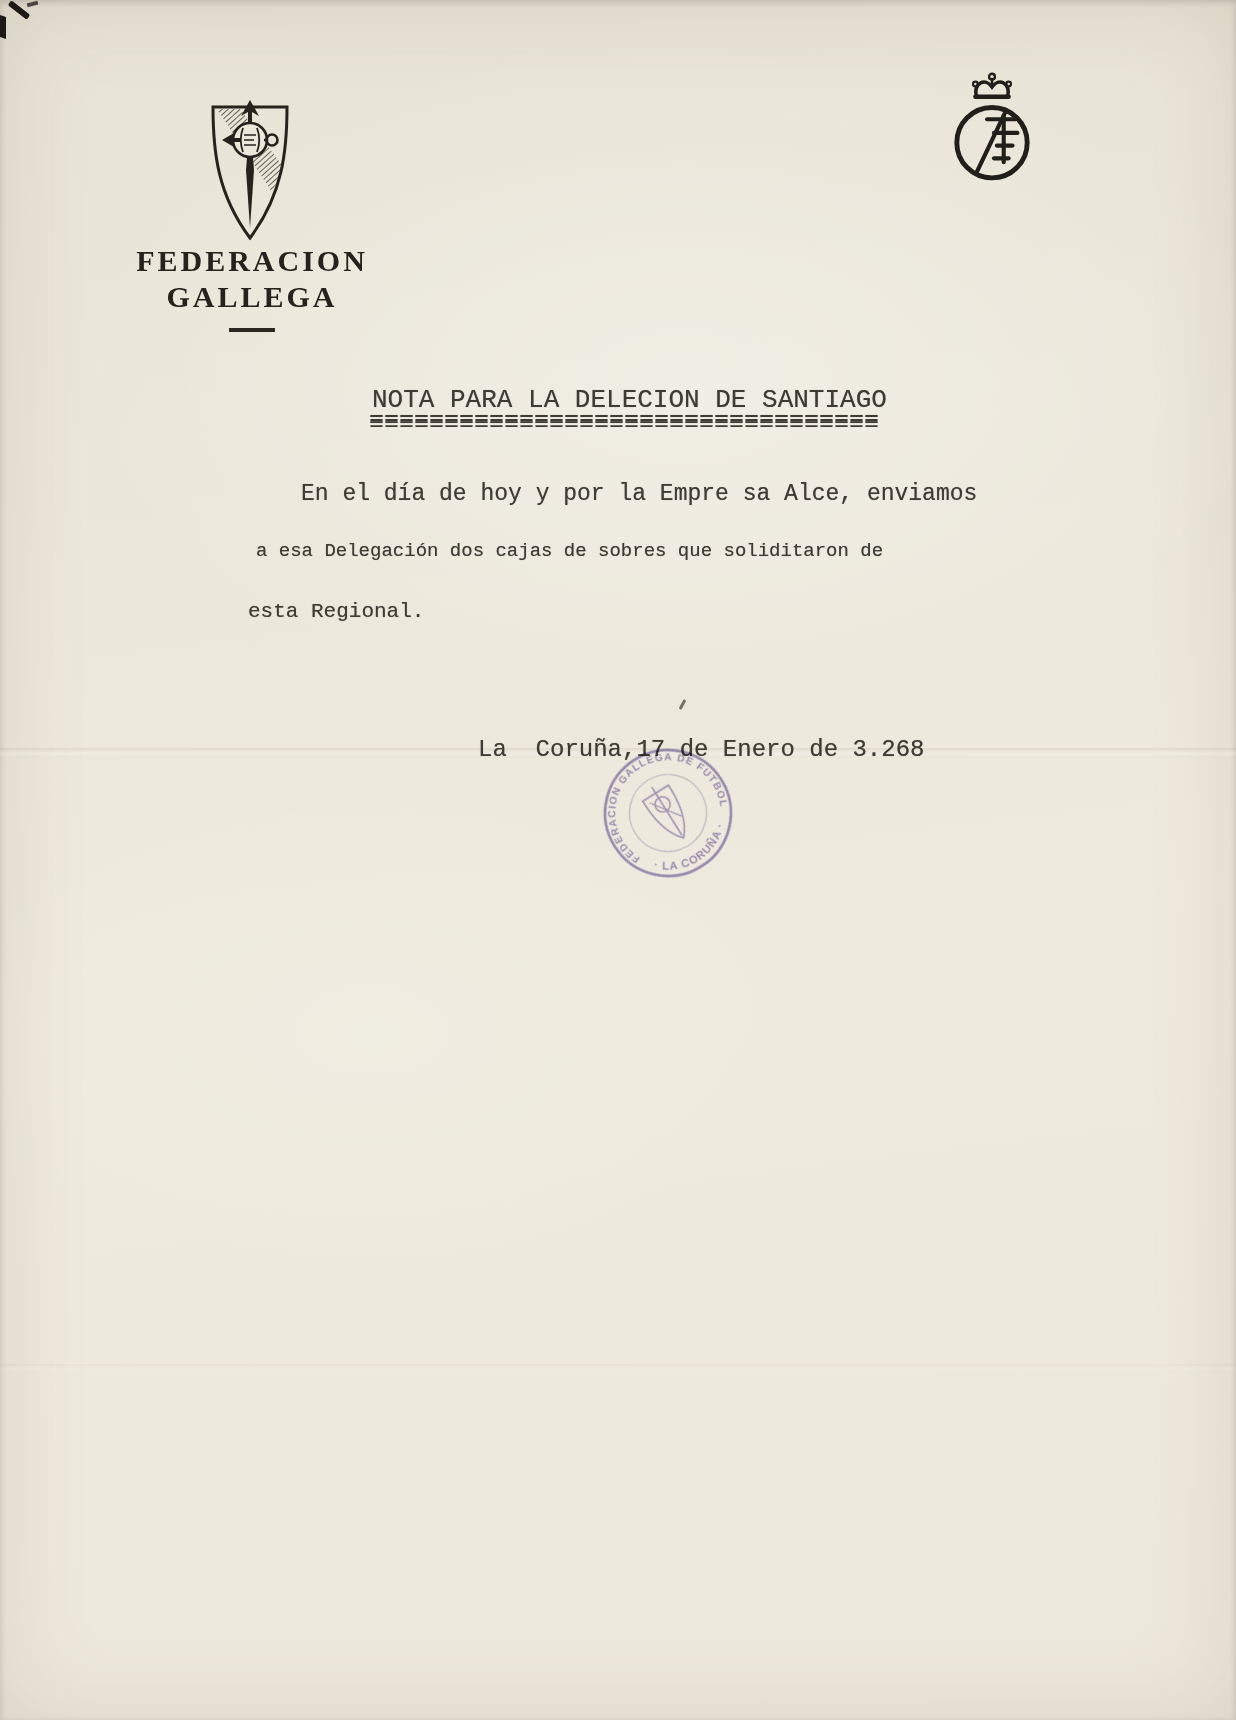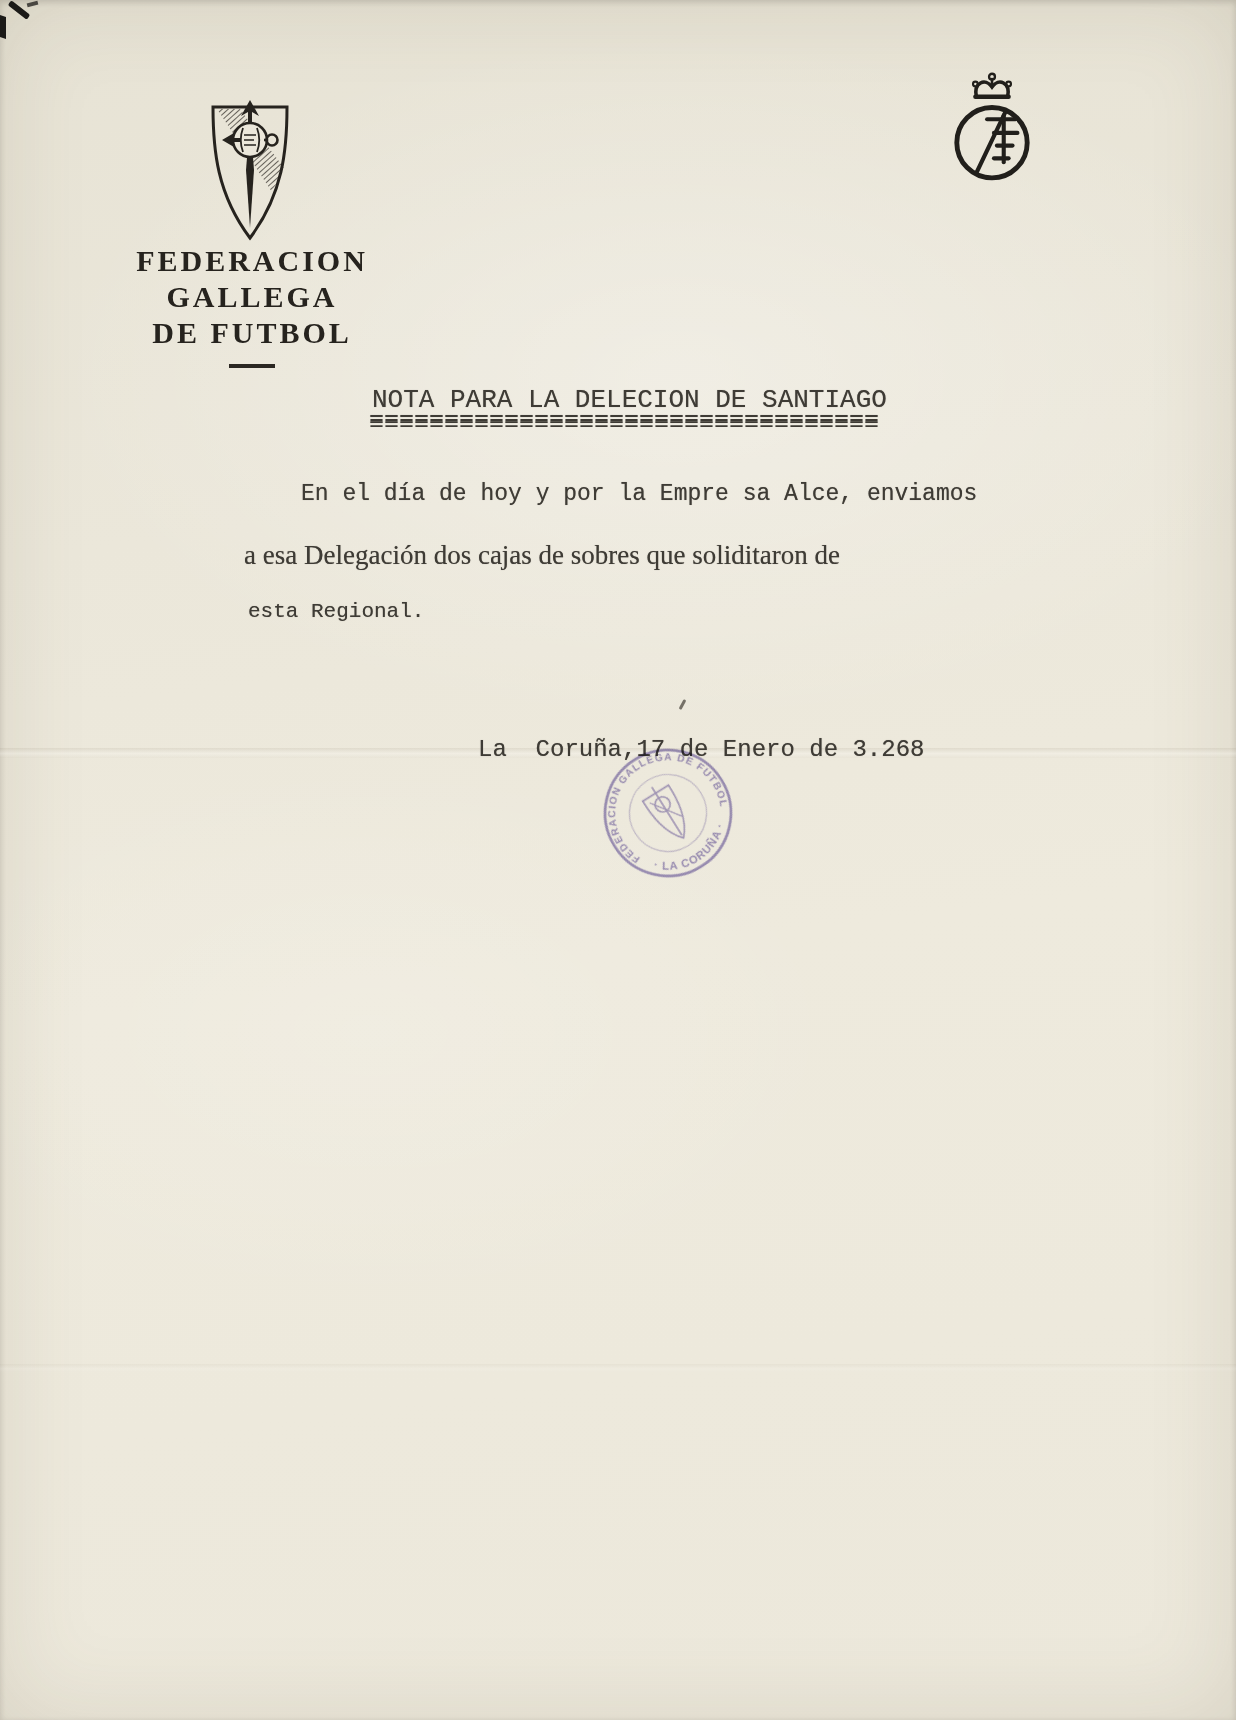--- a/index.html
+++ b/index.html
@@ -30,21 +30,21 @@
   .org-rule{width:46px;height:4px;background:#2b2722;margin:13px auto 0 auto;}
   .emblem-right{position:absolute;left:948px;top:70px;width:88px;height:118px;}
 
   
   .tw{position:absolute;font-family:"Liberation Mono","DejaVu Sans Mono",monospace;
       color:#3e3b35;white-space:pre;text-shadow:0 0 .7px rgba(50,45,38,.55);}
   .tw-title{left:372px;top:385px;font-size:26px;}
   .tw-rule{left:369px;top:414px;font-size:25px;letter-spacing:0;line-height:14px;
       text-shadow:0 4px 0 currentColor, 0 0 .7px rgba(50,45,38,.55);}
   .tw-b1{left:282px;top:481px;font-size:23px;margin-left:19px;}
-  .tw-b2{left:244px;top:540px;font-size:27px;font-family:Liberation Serif, serif;}
+  .tw-b2{left:256px;top:540px;font-size:19px;}
   .tw-b3{left:248px;top:600px;font-size:21px;}
   .tw-date{left:478px;top:736px;font-size:24px;}
   .speck{position:absolute;left:681px;top:699px;width:3px;height:11px;background:#57534a;
       transform:rotate(28deg);border-radius:2px;opacity:.8;}
 
   
   .stamp{position:absolute;left:597px;top:742px;width:142px;height:142px;
       transform:rotate(-32deg);opacity:.82;filter:blur(.35px);mix-blend-mode:multiply;}
 </style>
 </head>
@@ -71,21 +71,20 @@
     <circle cx="46" cy="42" r="17" fill="#ebe7da" stroke="#26231e" stroke-width="2.6"></circle>
     <path d="M39 30 C36 38 36 46 39 54 M53 30 C56 38 56 46 53 54" fill="none" stroke="#26231e" stroke-width="1.8"></path>
     <path d="M40 37 H52 M40 42 H50 M40 47 H52" stroke="#26231e" stroke-width="1.6"></path>
     <path d="M18 42 L30 35 L30 40 L36 40 L36 44 L30 44 L30 49 Z" fill="#26231e"></path>
     <circle cx="68" cy="42" r="5.5" fill="none" stroke="#26231e" stroke-width="2.6"></circle>
     <line x1="63" y1="42" x2="60" y2="42" stroke="#26231e" stroke-width="2.6"></line>
   </svg>
 
   <div class="org-block">
     <div>FEDERACION GALLEGA</div>
-    <div>DE FUTBOL</div>
     <div class="org-rule"></div>
   </div>
 
   <svg class="emblem-right" viewBox="0 0 90 120">
     <g stroke="#211f1b" fill="none" stroke-linecap="round">
       <path d="M29 27 C26 13 38 7 45 17 C52 7 64 13 61 27" stroke-width="3.6"></path>
       <line x1="28" y1="27" x2="62" y2="27" stroke-width="4.5"></line>
       <line x1="45" y1="17" x2="45" y2="9" stroke-width="2.6"></line>
       <circle cx="45" cy="6.5" r="3" stroke-width="2.4"></circle>
       <circle cx="28" cy="14" r="2.4" stroke-width="2.2"></circle>

